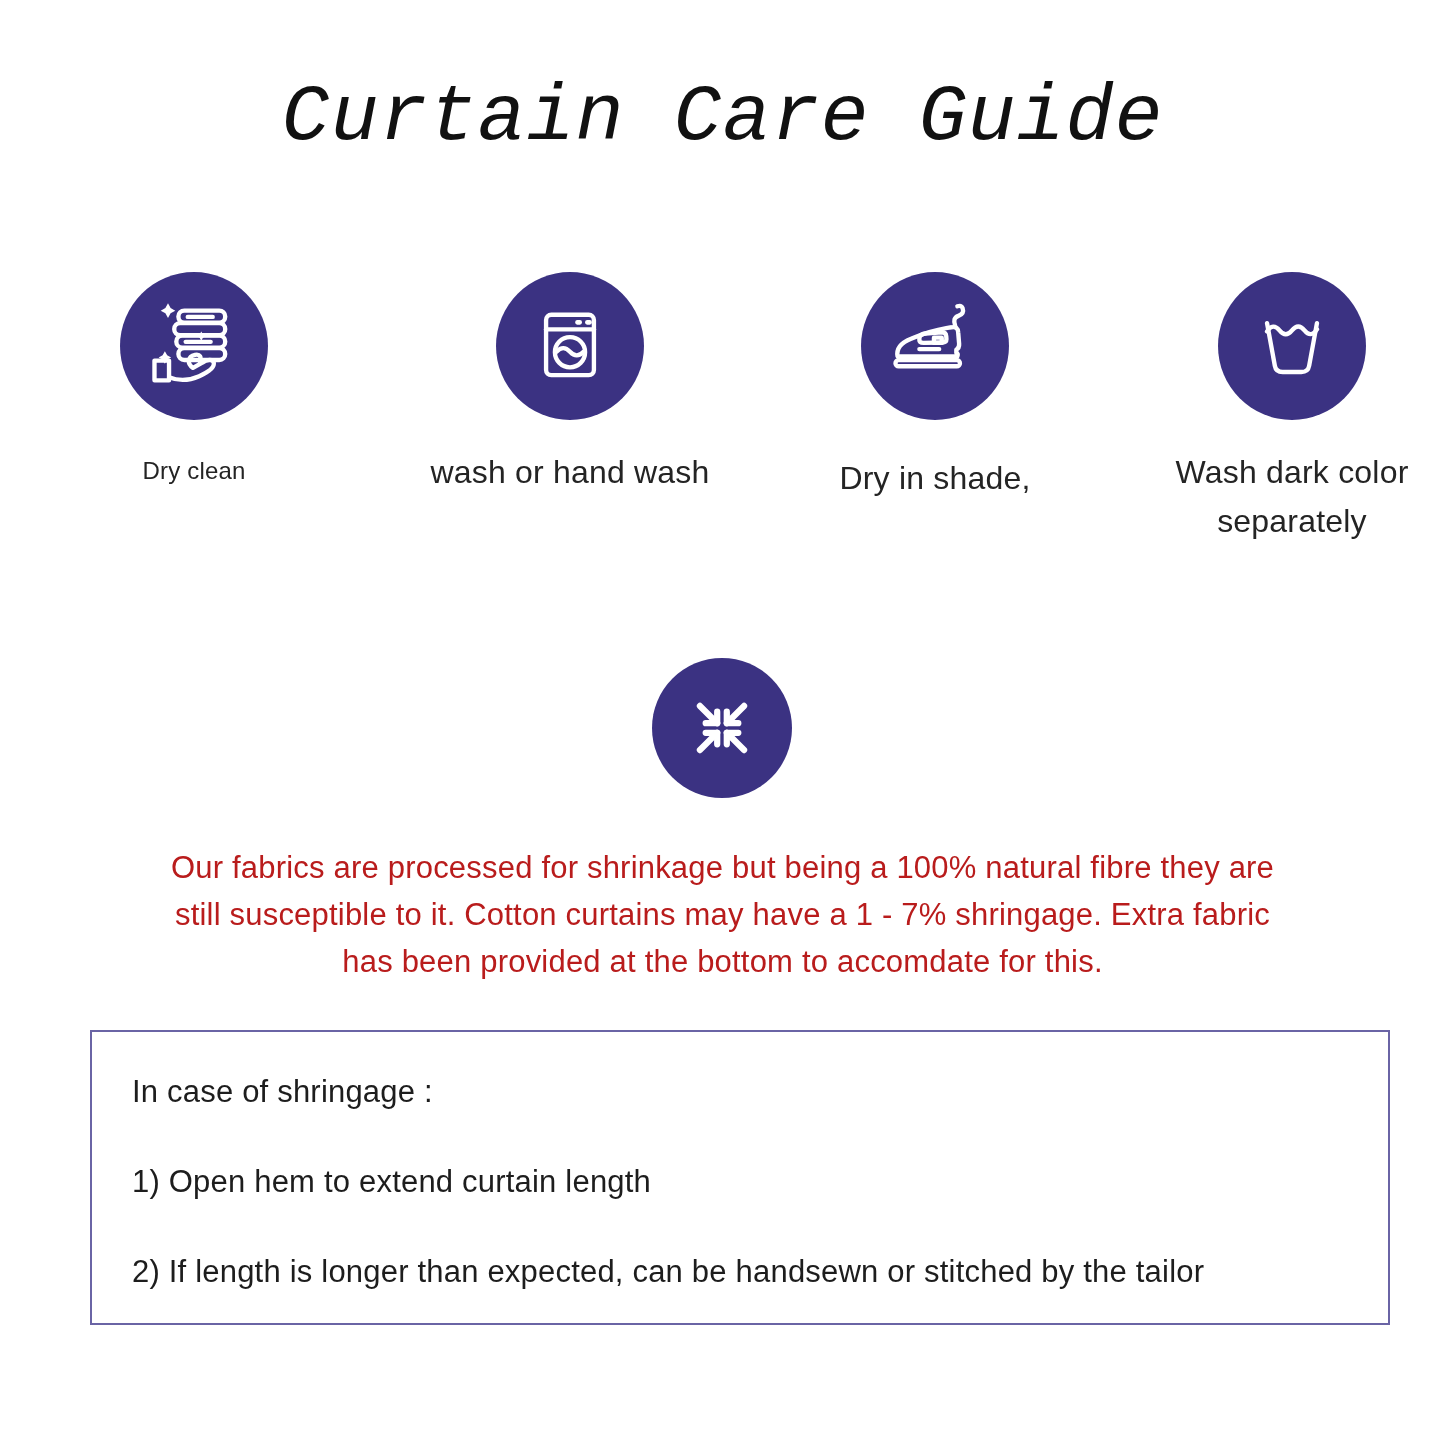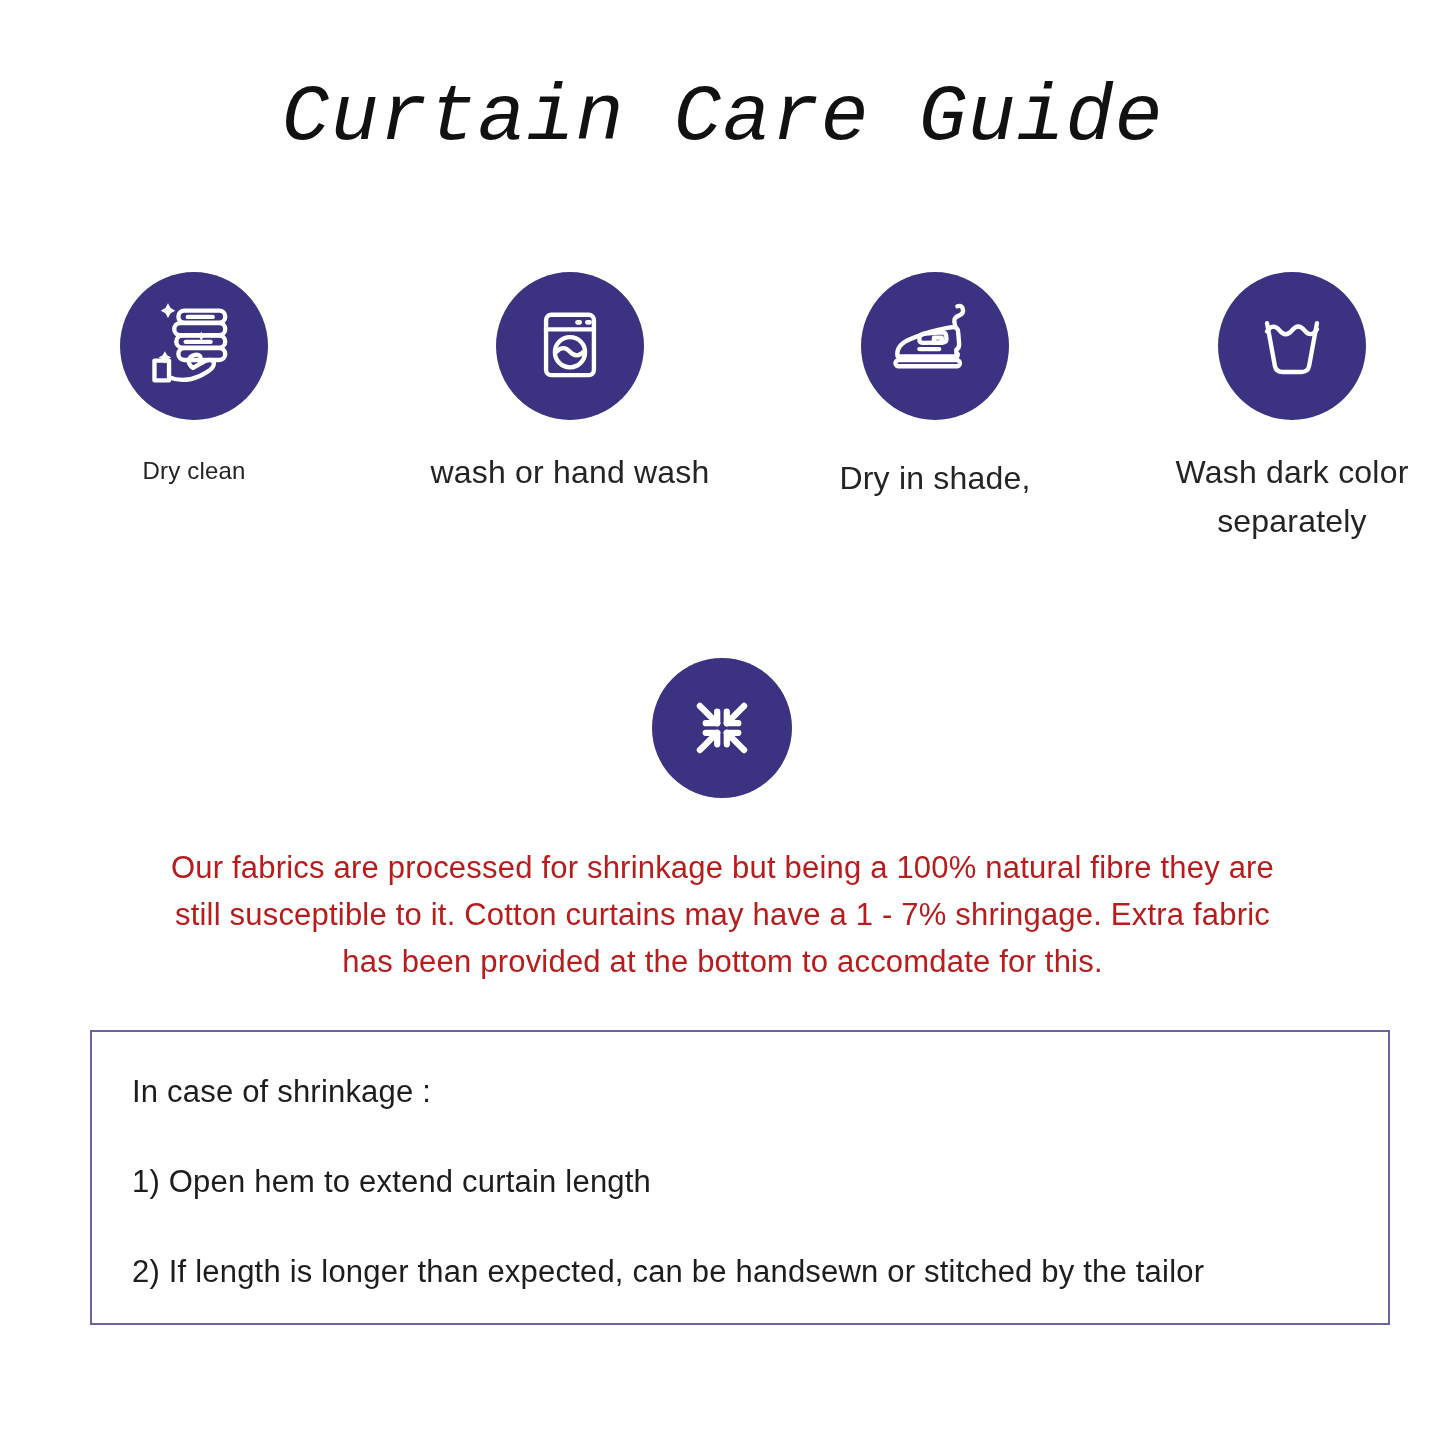--- a/index.html
+++ b/index.html
@@ -158,16 +158,16 @@
   </svg>
 </div>
 
 <div class="shrink-note">
   <span>Our fabrics are processed for shrinkage but being a 100% natural fibre they are</span>
   <span>still susceptible to it. Cotton curtains may have a 1 - 7% shringage. Extra fabric</span>
   <span>has been provided at the bottom to accomdate for this.</span>
 </div>
 
 <div class="shrink-box">
-  <div class="box-line box-heading">In case of shrinkage :</div>
+  <div class="box-line box-heading">In case of shringage :</div>
   <div class="box-line box-item-1">1) Open hem to extend curtain length</div>
   <div class="box-line box-item-2">2) If length is longer than expected, can be handsewn or stitched by the tailor</div>
 </div>
 
 </body></html>

